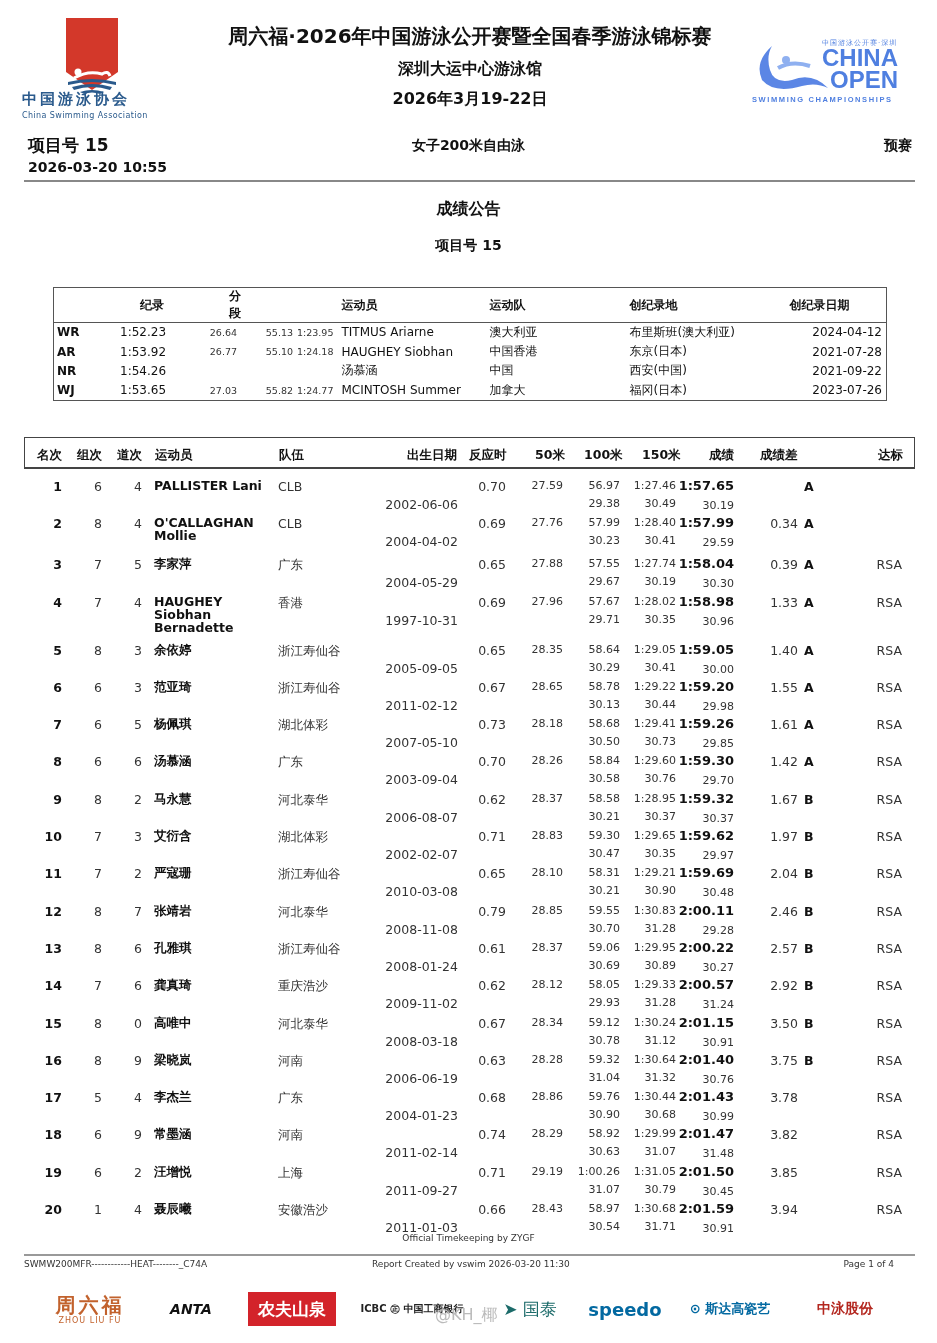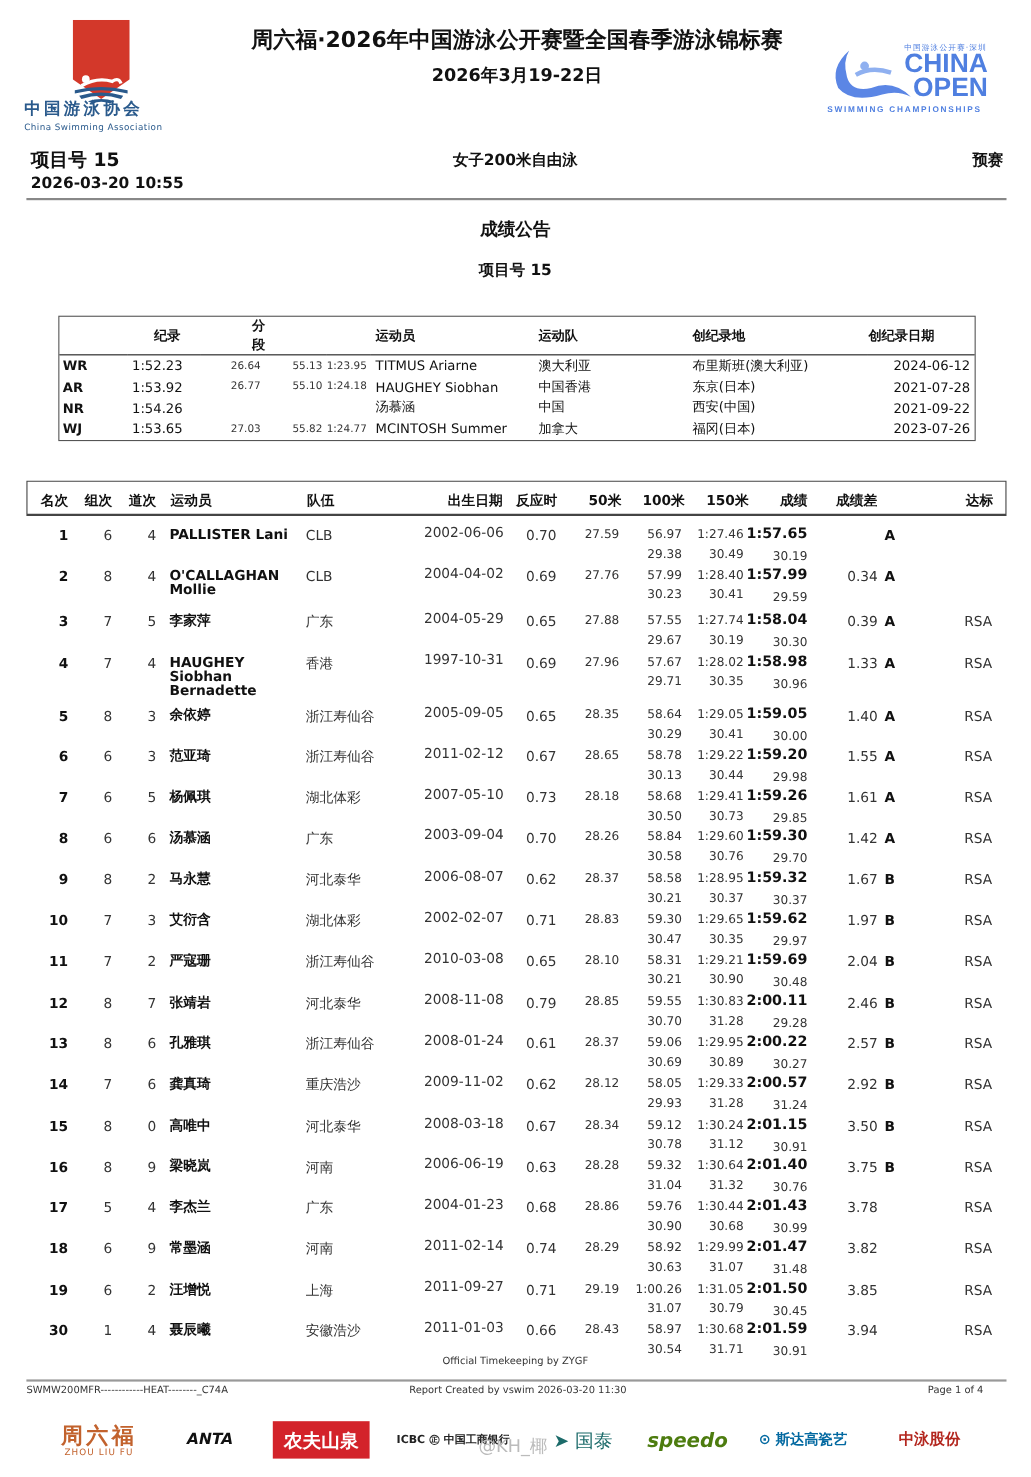--- a/index.html
+++ b/index.html
@@ -49,21 +49,21 @@
   #results { left: 24px; top: 437px; width: 891px; font-size: 12.5px; }
   .res-head { height: 32px; border: 1px solid #444; border-bottom: 2px solid #444; position: relative; font-weight: bold; font-size: 12.5px; }
   .res-head span { position:absolute; top: 9px; white-space:nowrap; }
   .row { position: relative; height: 37.3px; }
   .row span { position:absolute; white-space:nowrap; }
   .c-rank { width: 38px; text-align:right; font-weight:bold; top: 6px; left:0; }
   .c-heat { left: 62px; width: 16px; text-align:right; top:6px; color:#333; }
   .c-lane { left: 102px; width: 16px; text-align:right; top:6px; color:#333; }
   .c-name { left: 130px; top:6px; font-weight:bold; line-height: 13px; width: 110px; white-space: normal !important; }
   .c-team { left: 254px; top: 6px; color:#333; }
-  .c-dob { left: 342px; width: 92px; text-align:right; top:3px; color:#333;}
+  .c-dob { left: 342px; width: 92px; text-align:right; top:24px; color:#333;}
   .c-rt { left: 440px; width: 42px; text-align:right; top:6px; color:#333;}
   .c-s50 { left: 495px; width: 44px; text-align:right; top:6px; font-size:11px; color:#333;}
   .c-s100 { left: 550px; width: 46px; text-align:right; top:6px; font-size:11px; color:#333;}
   .c-s150 { left: 602px; width: 50px; text-align:right; top:6px; font-size:11px; color:#333;}
   .c-time { left: 650px; width: 60px; text-align:right; top:5px; font-weight:bold; font-size:13px;}
   .c-d100 { left: 550px; width: 46px; text-align:right; top:24px; font-size:11px; color:#333;}
   .c-d150 { left: 602px; width: 50px; text-align:right; top:24px; font-size:11px; color:#333;}
   .c-d200 { left: 650px; width: 60px; text-align:right; top:26px; font-size:11px; color:#333;}
   .c-diff { left: 730px; width: 44px; text-align:right; top:6px; color:#333;}
   .c-std { left: 780px; top:6px; font-weight:bold; }
@@ -76,21 +76,21 @@
   #foot-right { right: 43px; top: 1259px; font-size: 9px; color:#333; }
 
   .sponsor { position:absolute; top: 1290px; height: 38px; display:flex; align-items:center; justify-content:center; }
   #sp-zlf { left: 50px; width: 80px; flex-direction:column; color:#c2622d; }
   #sp-zlf .a { font-size:20px; font-weight:bold; letter-spacing:3px; line-height:22px;}
   #sp-zlf .b { font-size:8px; letter-spacing:1px; }
   #sp-anta { left: 160px; width: 62px; font-weight:bold; font-style:italic; font-size:14px; color:#111; }
   #sp-nfsq { left: 248px; width: 88px; background:#d3232a; color:#fff; font-size:17px; font-weight:bold; height: 34px; top:1292px;}
   #sp-icbc { left: 356px; width: 112px; font-size:10px; font-weight:bold; color:#222; }
   #sp-cx { left: 490px; width: 80px; font-size:17px; color:#1c6b6a; }
-  #sp-speedo { left: 585px; width: 80px; font-size:18px; font-style:italic; color:#4d7c0f; font-weight:bold; }
+  #sp-speedo { left: 585px; width: 80px; font-size:18px; color:#0369a1; font-weight:bold; }
   #sp-sd { left: 680px; width: 100px; font-size:13px; font-weight:bold; color:#0369a1; }
   #sp-zy { left: 795px; width: 100px; font-size:14px; font-weight:bold; color:#b3261e; }
   #watermark { left: 435px; top: 1305px; font-size: 16px; color:#bbb; }
 </style>
 </head>
 <body>
 
 <div id="csa-logo" class="abs">
   <div class="csa-flag"></div>
   <svg class="csa-wave" viewBox="0 0 52 26">
@@ -99,20 +99,21 @@
     <path d="M2 14 Q26 8 50 14 L50 17 Q26 11 2 17Z" fill="#2a5a8c"></path>
     <path d="M6 19 Q26 13 46 19 L44 22 Q26 16 8 22Z" fill="#2a5a8c"></path>
     <path d="M14 24 Q26 20 38 24 L34 26 Q26 23 18 26Z" fill="#2a5a8c"></path>
   </svg>
   <div class="csa-cn">中国游泳协会</div>
   <div class="csa-en">China Swimming Association</div>
 </div>
 
 <div id="title-block" class="abs">
   <div class="title-main">周六福·2026年中国游泳公开赛暨全国春季游泳锦标赛</div>
+  <div class="title-venue">深圳大运中心游泳馆</div>
   <div class="title-date">2026年3月19-22日</div>
 </div>
 
 <div id="co-logo" class="abs">
   <svg class="co-wave" viewBox="0 0 80 52">
     <path d="M20 4 Q2 20 10 38 Q22 52 50 44 Q64 40 76 46 Q60 30 40 38 Q22 42 18 28 Q14 14 20 4Z" fill="#5b86e5"></path>
     <circle cx="34" cy="18" r="4" fill="#8fb0f0"></circle>
     <path d="M26 26 Q40 18 58 24" stroke="#8fb0f0" stroke-width="4" fill="none"></path>
   </svg>
   <div class="co-small">中国游泳公开赛·深圳</div>
@@ -148,21 +149,21 @@
     <tbody id="records-body">
         <tr>
           <td class="rk">WR</td>
           <td class="rt" style="padding-left:4px">1:52.23</td>
           <td class="rs r-right">26.64</td>
           <td class="rs r-right">55.13</td>
           <td class="rs r-right">1:23.95</td>
           <td style="padding-left:4px">TITMUS Ariarne</td>
           <td>澳大利亚</td>
           <td>布里斯班(澳大利亚)</td>
-          <td class="r-right">2024-06-12</td>
+          <td class="r-right">2024-04-12</td>
         </tr>
         <tr>
           <td class="rk">AR</td>
           <td class="rt" style="padding-left:4px">1:53.92</td>
           <td class="rs r-right">26.77</td>
           <td class="rs r-right">55.10</td>
           <td class="rs r-right">1:24.18</td>
           <td style="padding-left:4px">HAUGHEY Siobhan</td>
           <td>中国香港</td>
           <td>东京(日本)</td>
@@ -566,21 +567,21 @@
         <span class="c-s150">1:31.05</span>
         <span class="c-time">2:01.50</span>
         <span class="c-d100">31.07</span>
         <span class="c-d150">30.79</span>
         <span class="c-d200">30.45</span>
         <span class="c-diff">3.85</span>
         <span class="c-std"></span>
         <span class="c-qual">RSA</span>
       </div>
       <div class="row" style="height: 37.3px;">
-        <span class="c-rank">30</span>
+        <span class="c-rank">20</span>
         <span class="c-heat">1</span>
         <span class="c-lane">4</span>
         <span class="c-name">聂辰曦</span>
         <span class="c-team">安徽浩沙</span>
         <span class="c-dob">2011-01-03</span>
         <span class="c-rt">0.66</span>
         <span class="c-s50">28.43</span>
         <span class="c-s100">58.97</span>
         <span class="c-s150">1:30.68</span>
         <span class="c-time">2:01.59</span>

